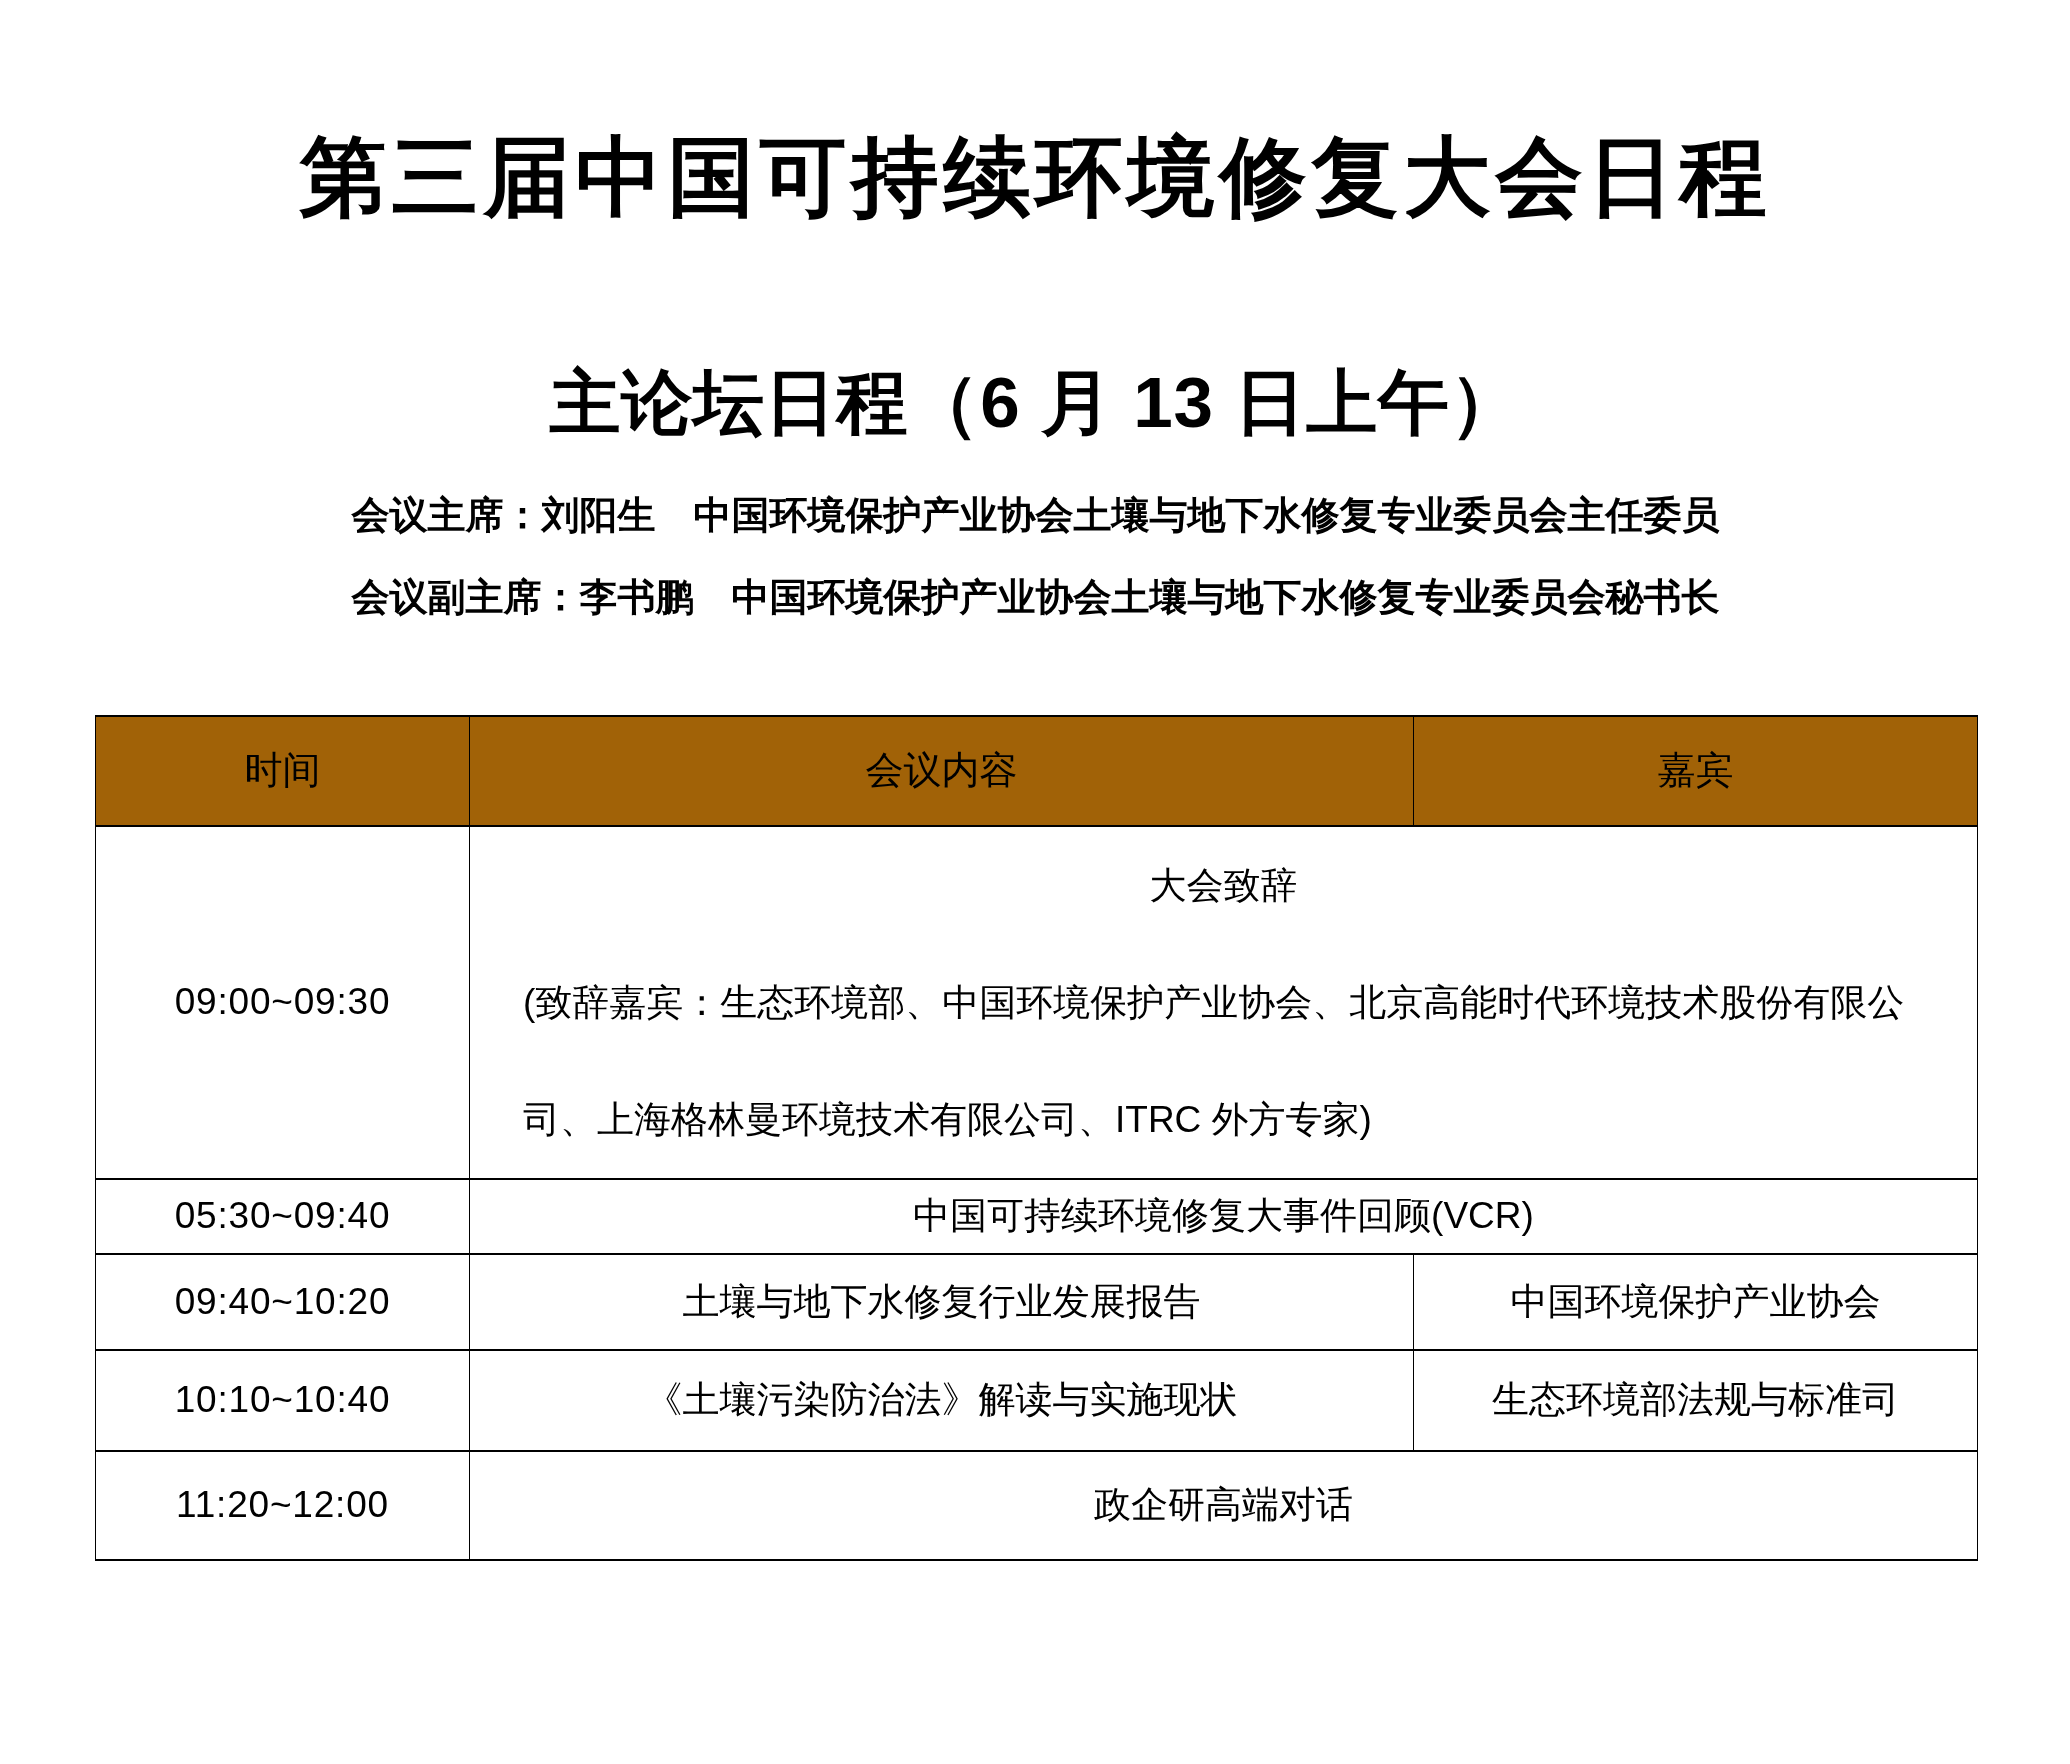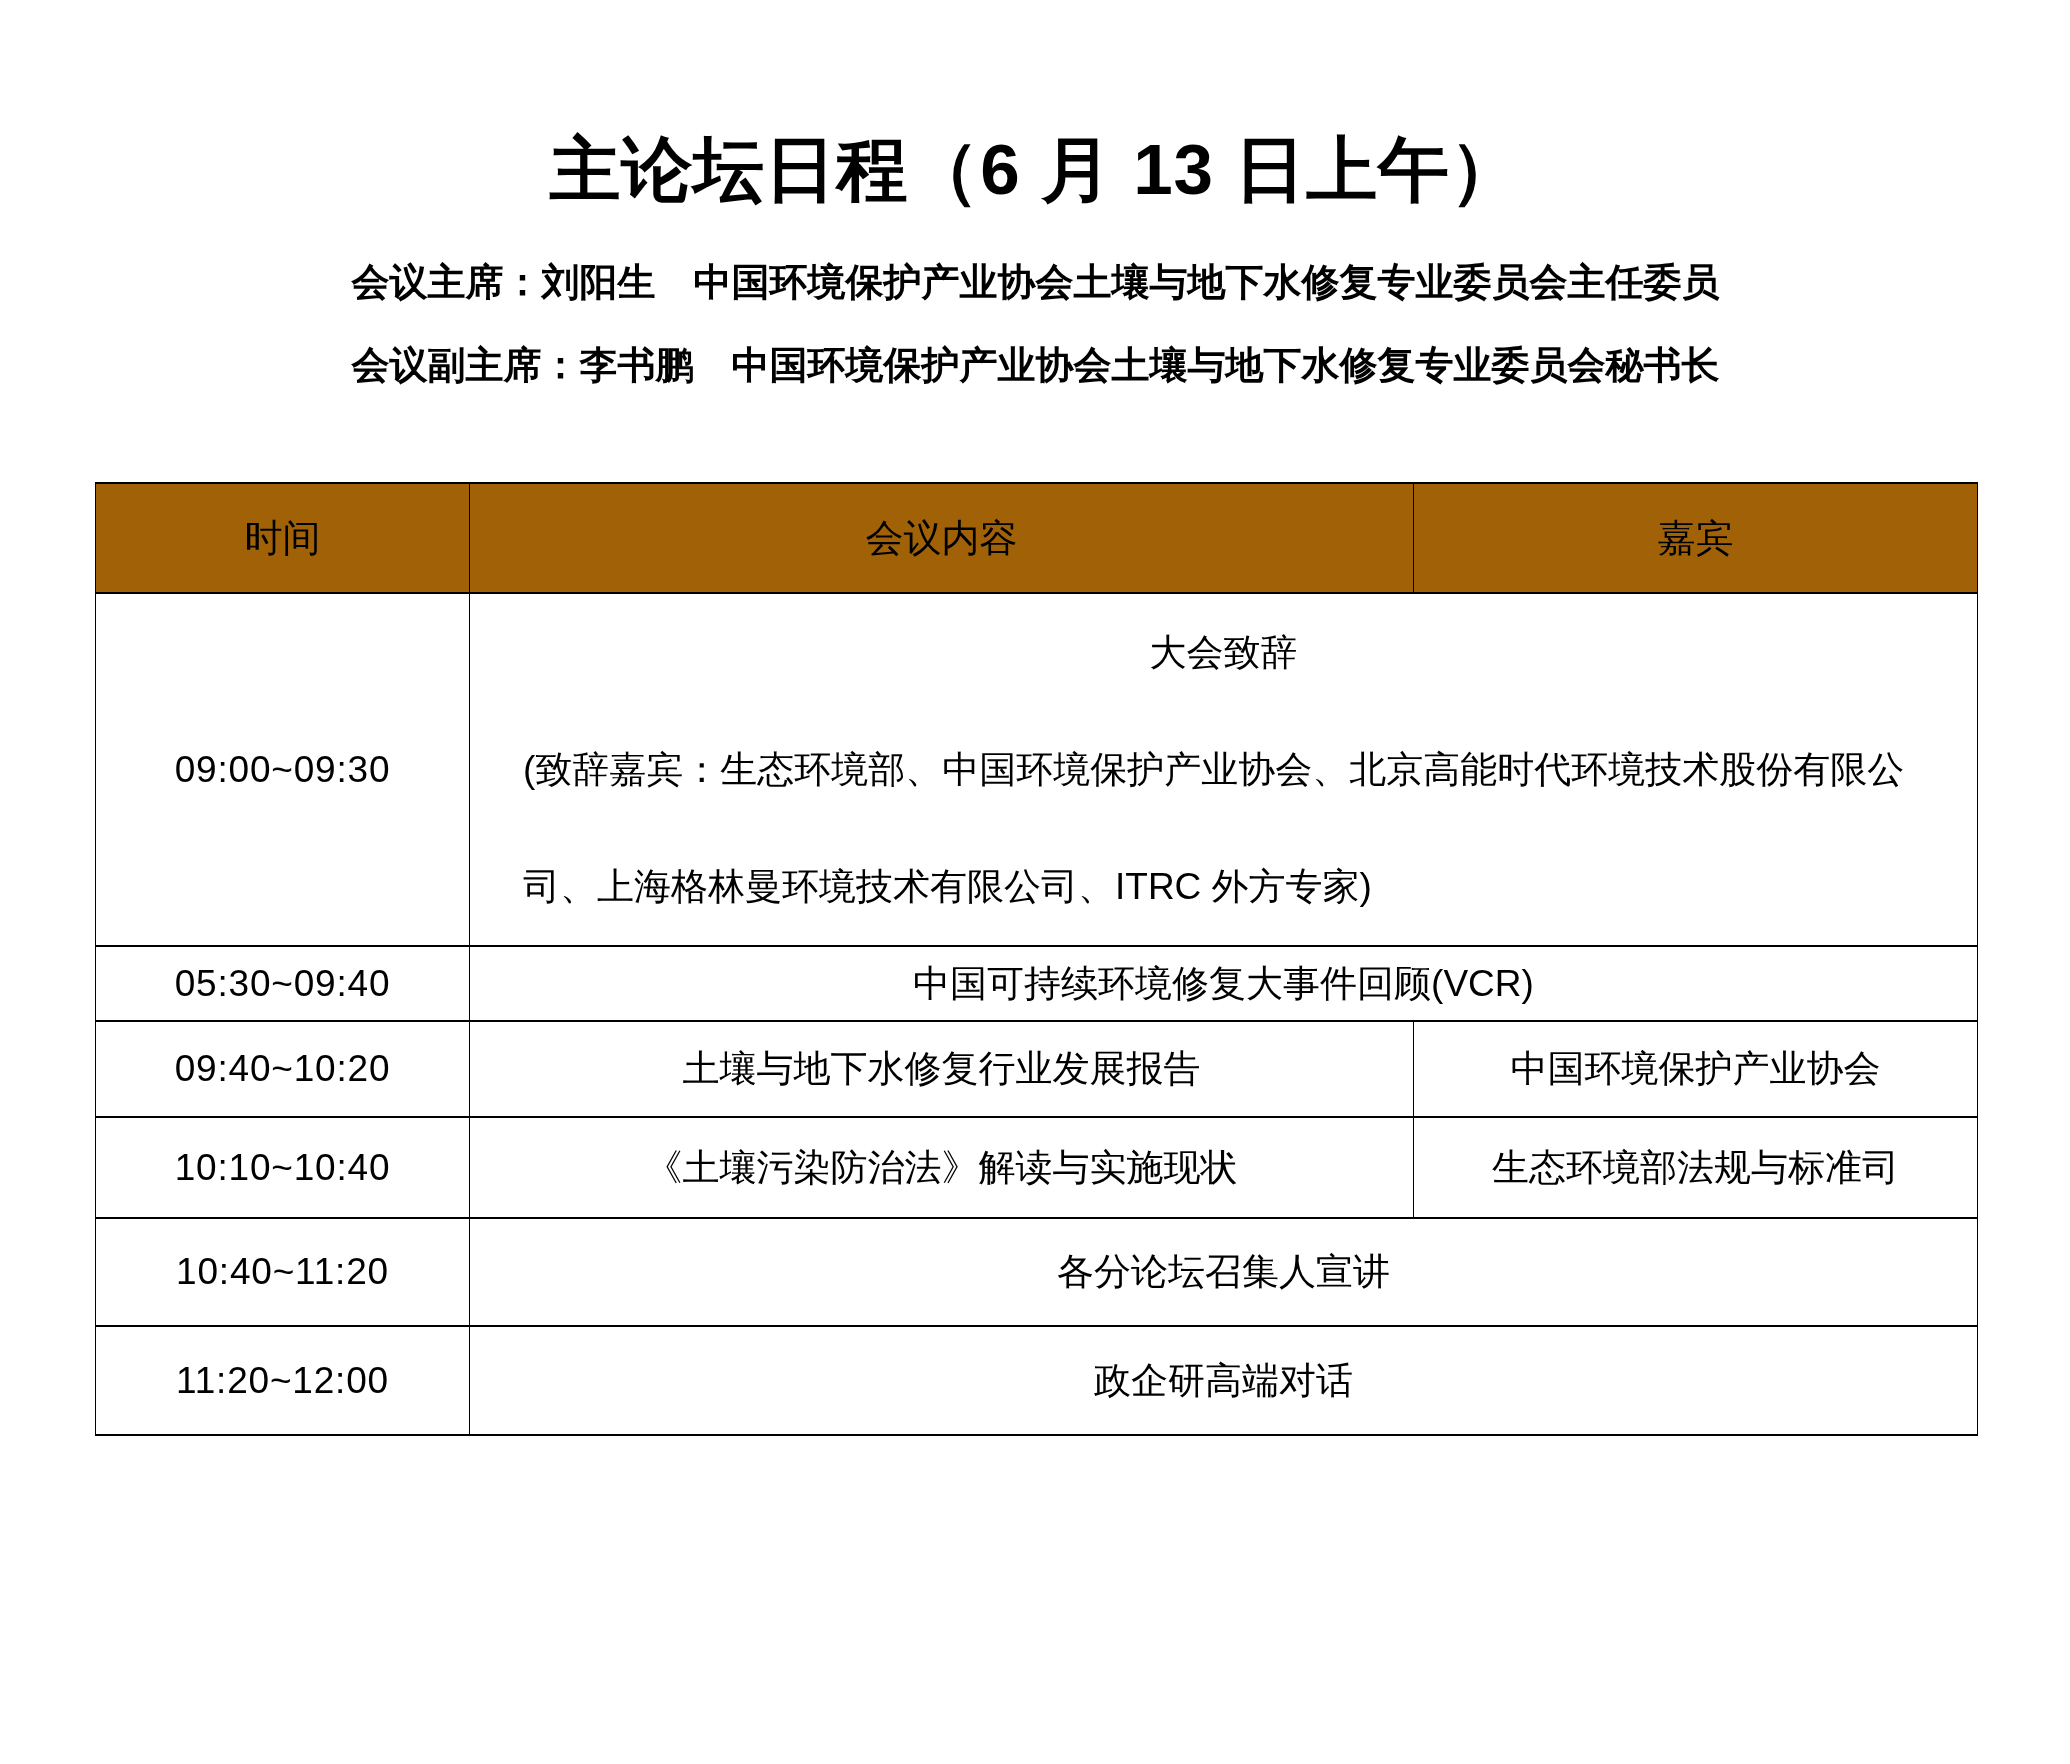--- a/index.html
+++ b/index.html
@@ -80,20 +80,21 @@
     text-align:left;
     line-height:117px;
     padding:0 53px;
   }
 </style>
 </head>
 <body>
 
 <div class="page">
 
+  <div class="doc-title">第三届中国可持续环境修复大会日程</div>
 
   <div class="doc-subtitle">主论坛日程（6 月 13 日上午）</div>
 
   <div class="chair-line">会议主席：刘阳生　中国环境保护产业协会土壤与地下水修复专业委员会主任委员</div>
 
   <div class="chair-line vice">会议副主席：李书鹏　中国环境保护产业协会土壤与地下水修复专业委员会秘书长</div>
 
   <table class="agenda">
     <colgroup>
       <col class="c-time">
@@ -122,24 +123,20 @@
       <tr class="row-3">
         <td class="time-cell">09:40~10:20</td>
         <td>土壤与地下水修复行业发展报告</td>
         <td>中国环境保护产业协会</td>
       </tr>
       <tr class="row-4">
         <td class="time-cell">10:10~10:40</td>
         <td>《土壤污染防治法》解读与实施现状</td>
         <td>生态环境部法规与标准司</td>
       </tr>
-      <tr class="row-5">
-        <td class="time-cell">10:40~11:20</td>
-        <td colspan="2">各分论坛召集人宣讲</td>
-      </tr>
       <tr class="row-6">
         <td class="time-cell">11:20~12:00</td>
         <td colspan="2">政企研高端对话</td>
       </tr>
     </tbody>
   </table>
 
 </div>
 
 

